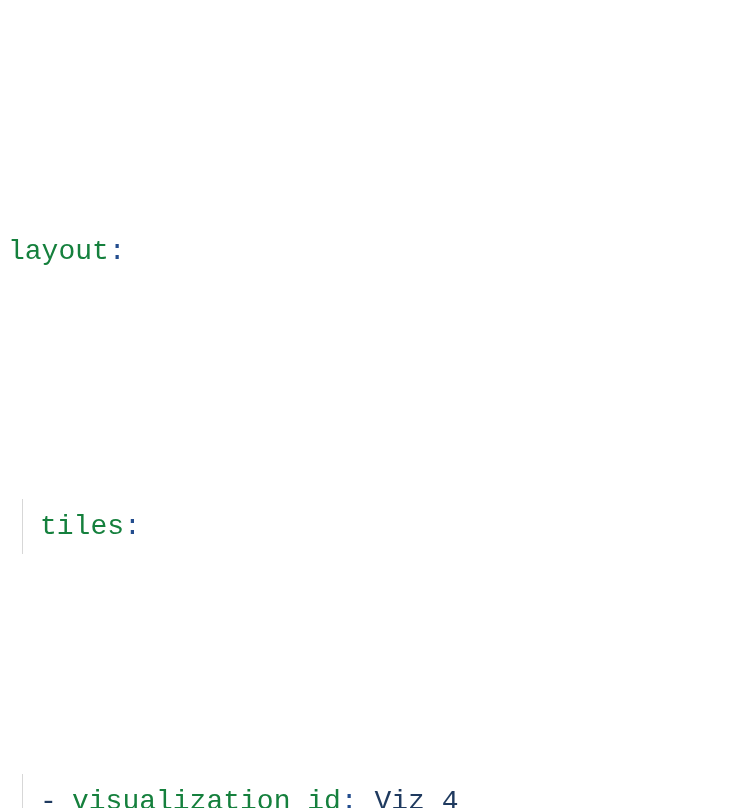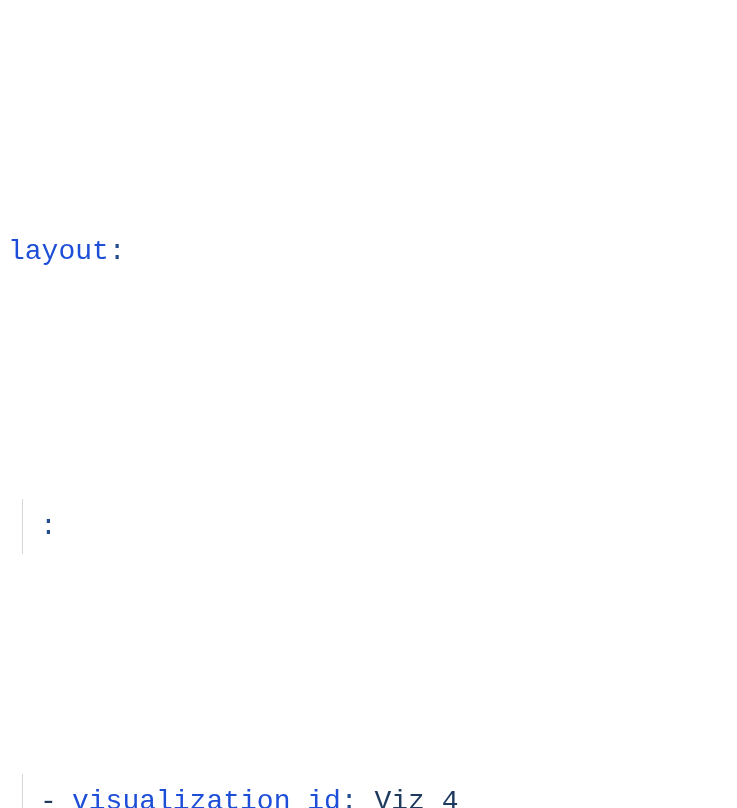--- a/index.html
+++ b/index.html
@@ -42,21 +42,21 @@
     width: 1px;
     background: #d7d7d7;
   }
   .dash {
     color: #1f3a5f;
     flex: 0 0 auto;
     width: 32px;
     text-align: left;
   }
   .key {
-    color: #1d4ed8;
+    color: #15803d;
   }
   .colon {
     color: #234d8e;
   }
   .val {
     color: #1f3a5f;
   }
   .txt {
     white-space: pre;
   }
@@ -67,21 +67,21 @@
 <div class="editor">
 
   
   <div class="line">
     <span class="txt key">layout</span><span class="colon txt">:</span>
   </div>
 
   
   <div class="line">
     <span class="indent-pad guide"></span>
-    <span class="colon txt">:</span>
+    <span class="txt key">tiles</span><span class="colon txt">:</span>
   </div>
 
   
   <div class="line">
     <span class="indent-pad guide"></span>
     <span class="dash txt">- </span>
     <span class="txt key">visualization_id</span><span class="colon txt">: </span>
     <span class="txt val">Viz_4</span>
   </div>
   

